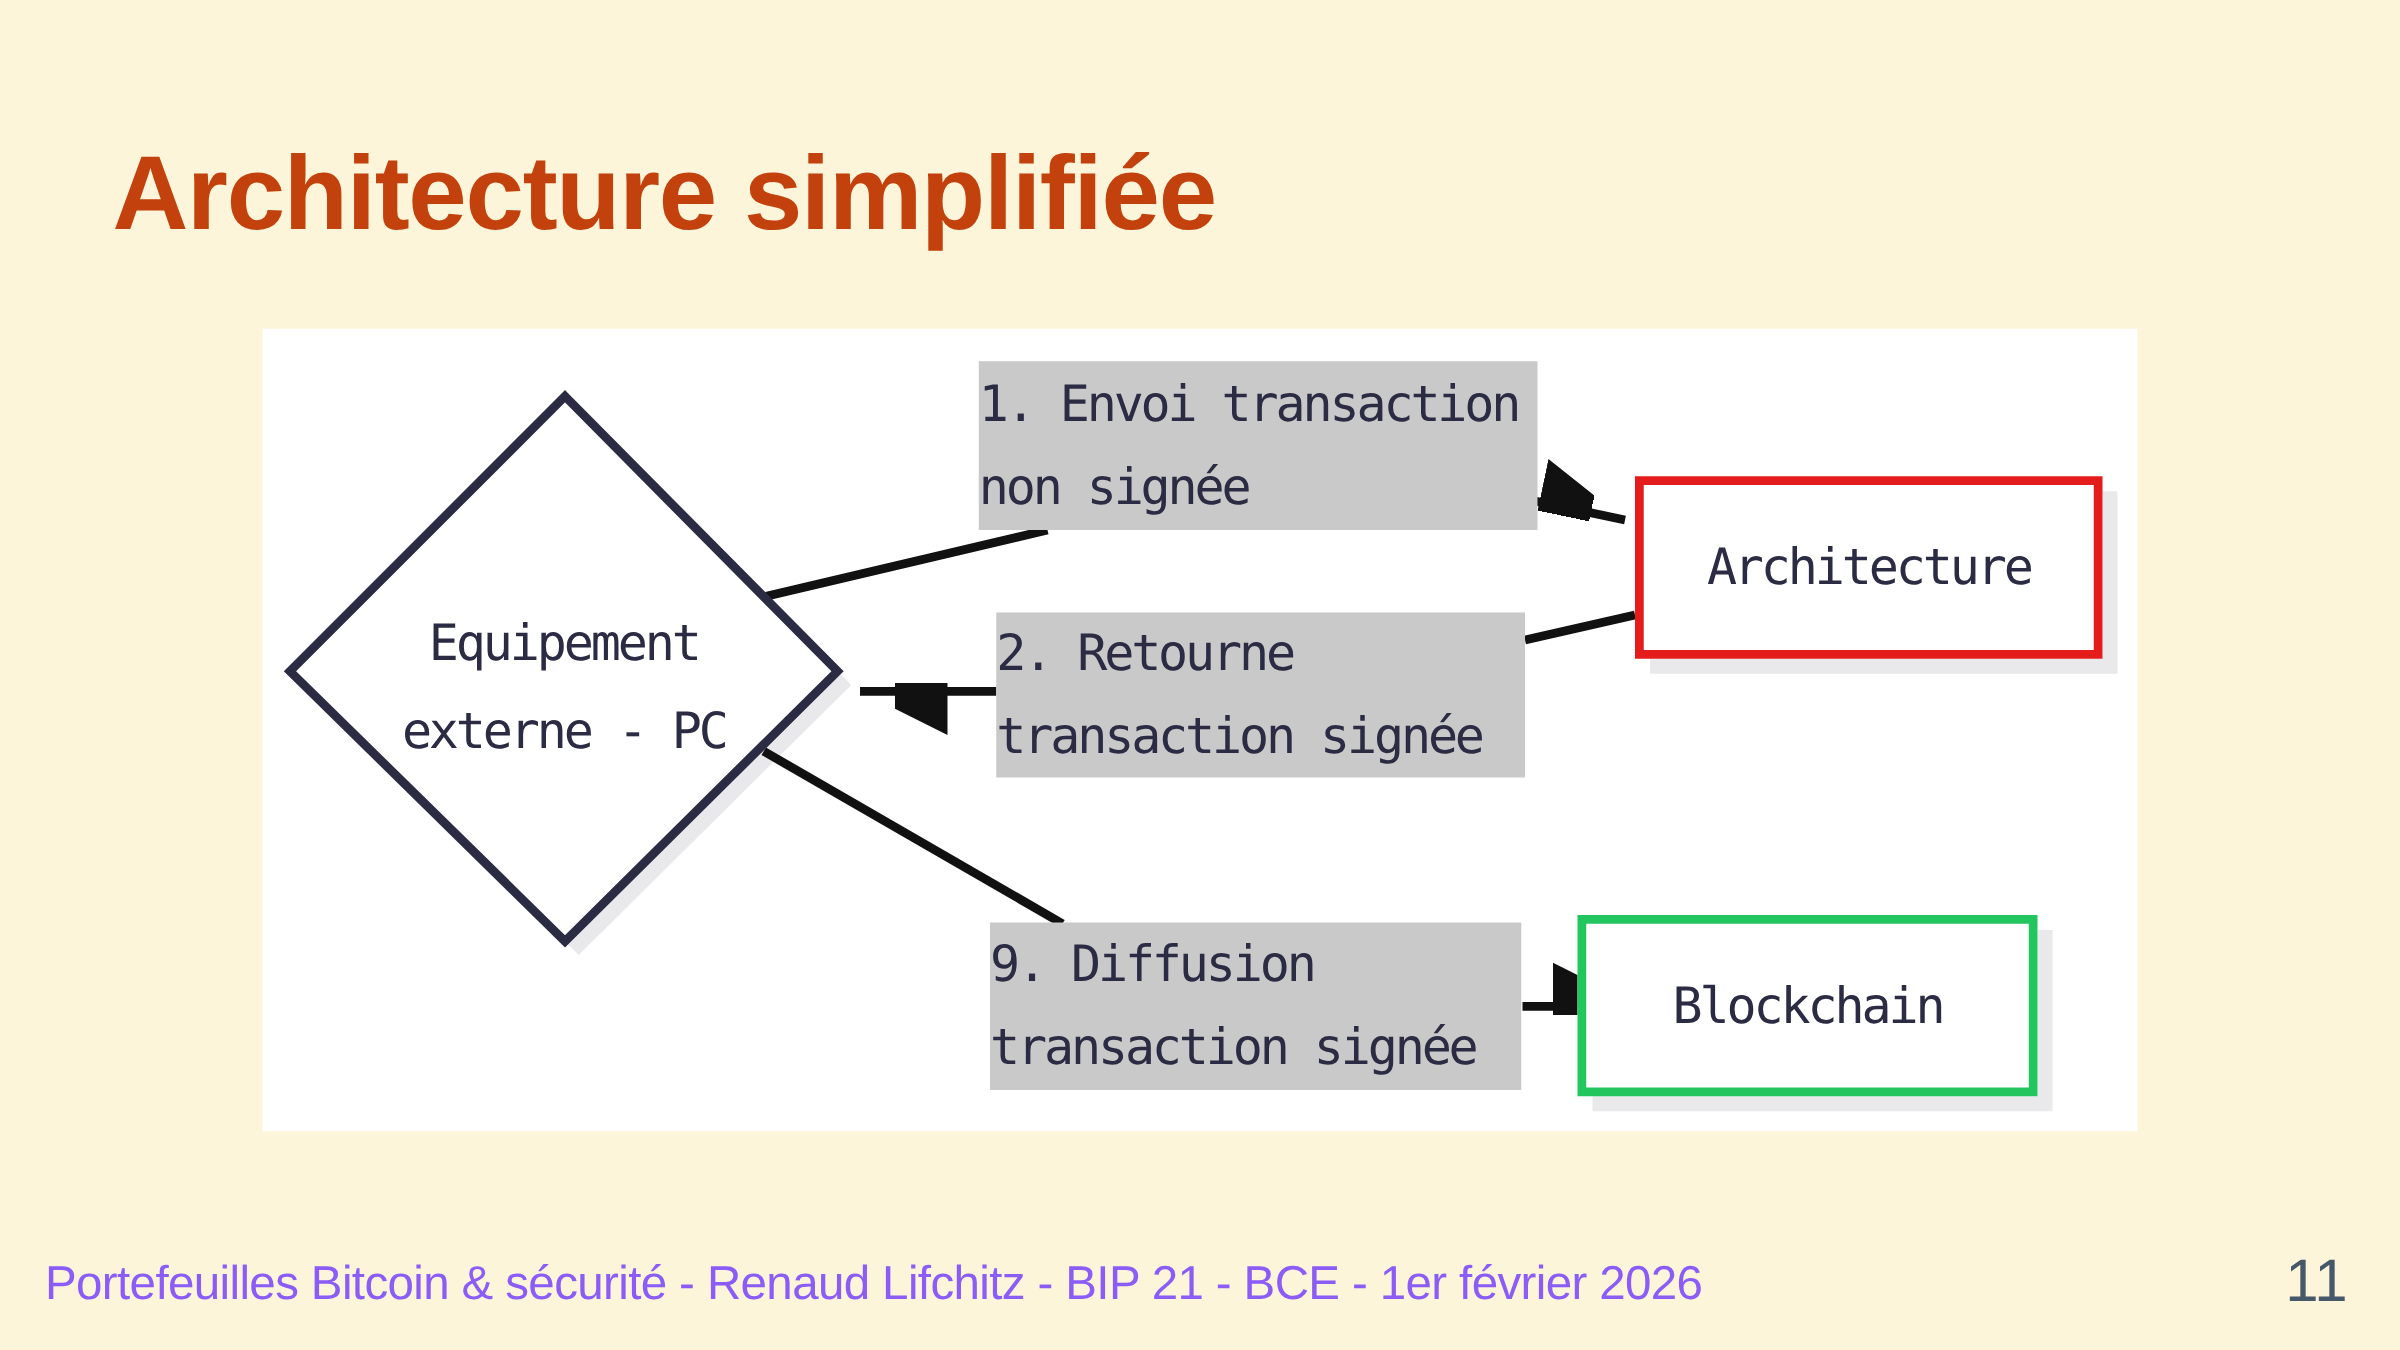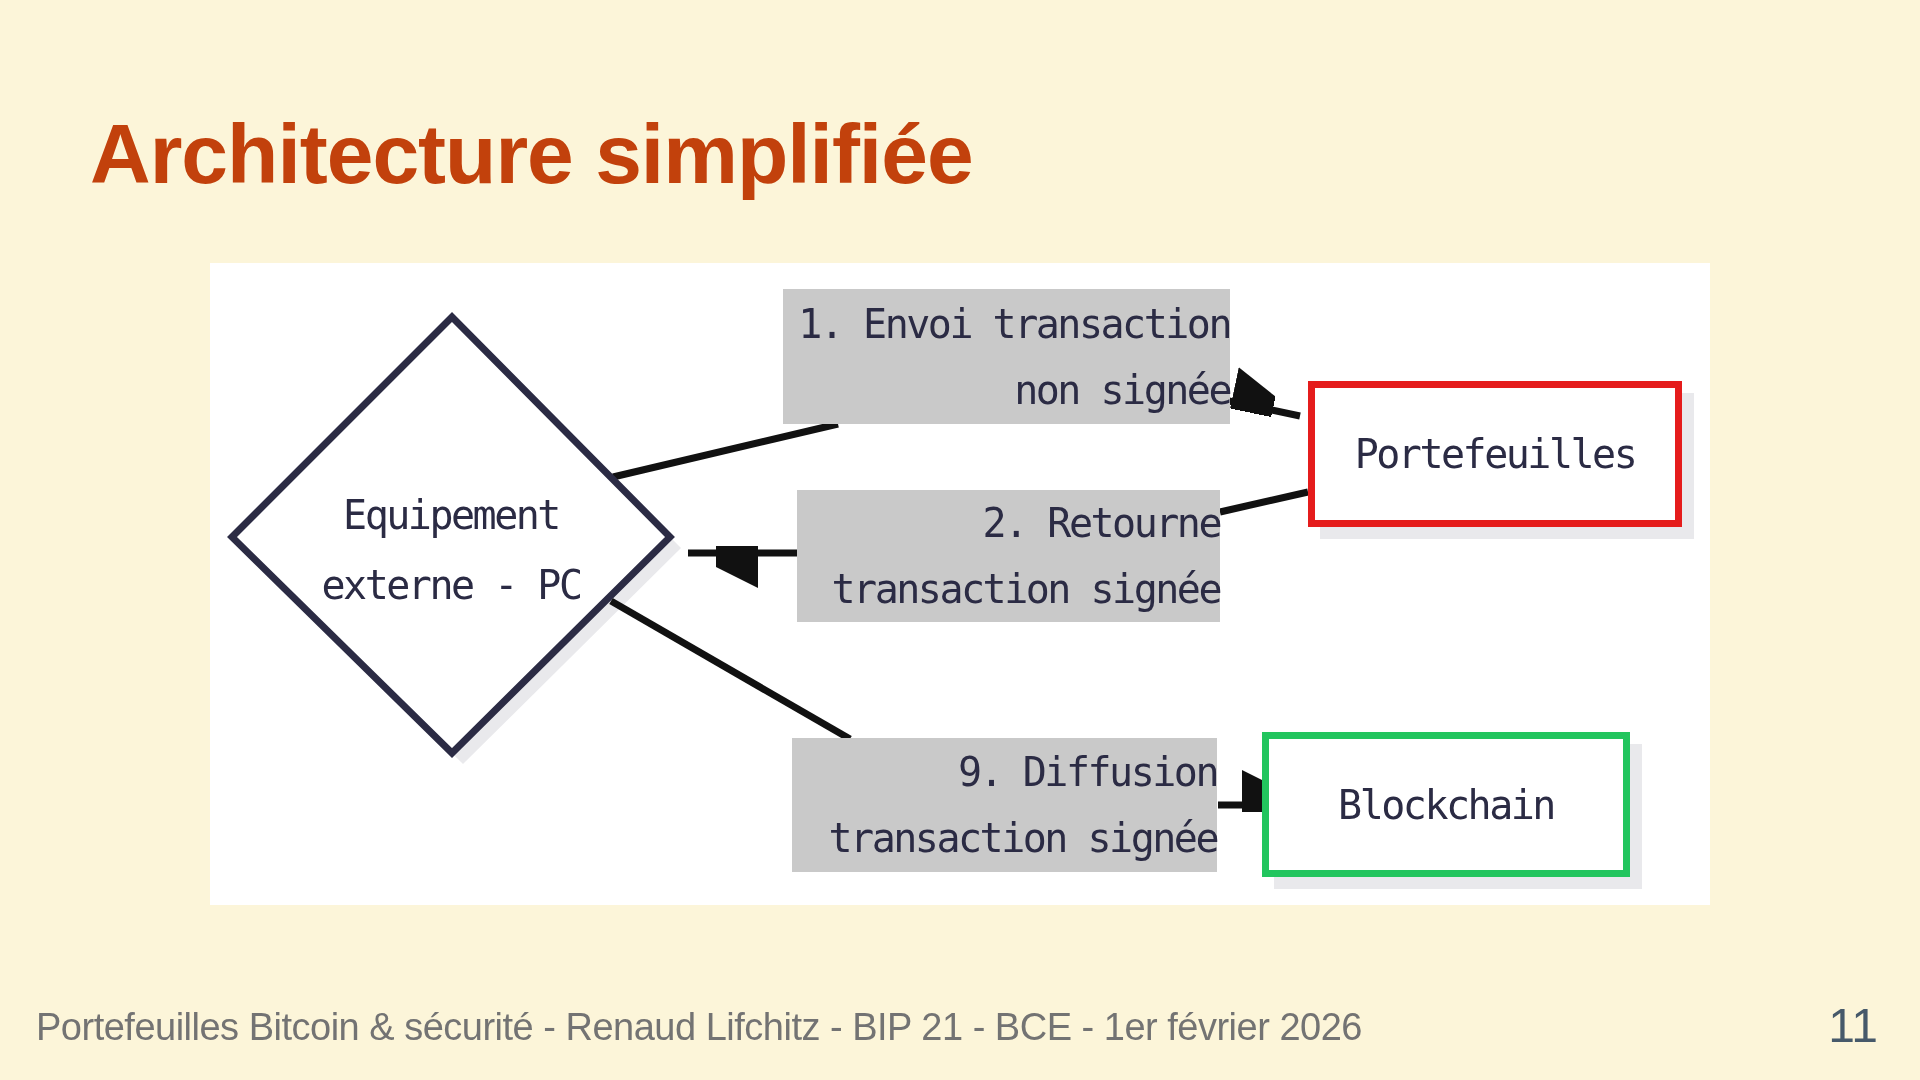--- a/index.html
+++ b/index.html
@@ -34,21 +34,21 @@
     font-family:"DejaVu Sans Mono", monospace;
     color:#2b2b44;
     font-size:40px;
     letter-spacing:-2.5px;
     text-align:center;
   }
   .step-box{
     position:absolute;
     background:#c9c9c9;
     display:flex;flex-direction:column;
-    justify-content:center;align-items:flex-end;
+    justify-content:center;align-items:flex-start;
     line-height:66px;
   }
   .step-box .node-label{line-height:66px;}
   .diamond-label{
     position:absolute;
     left:251px;top:480px;width:400px;
     line-height:70px;
   }
   .outlined-box{
     position:absolute;
@@ -64,21 +64,21 @@
   .blockchain-box{
     left:1262px;top:732px;width:368px;height:145px;
     border:7px solid #22c55e;
     box-sizing:border-box;
   }
   .footer{
     position:absolute;
     left:36px;top:1006px;
     font-size:38px;
     letter-spacing:-0.5px;
-    color:#737373;
+    color:#8b5cf6;
     white-space:nowrap;
   }
   .page-number{
     position:absolute;
     right:42px;top:998px;
     font-size:48px;
     color:#46596a;
   }
 </style>
 </head>
@@ -123,21 +123,21 @@
     <div class="node-label">2. Retourne</div>
     <div class="node-label">transaction signée</div>
   </div>
 
   <div class="step-box" style="left:792px;top:738px;width:425px;height:134px;">
     <div class="node-label">9. Diffusion</div>
     <div class="node-label">transaction signée</div>
   </div>
 
   <div class="outlined-box wallet-box">
-    <div class="node-label">Portefeuilles</div>
+    <div class="node-label">Architecture</div>
   </div>
 
   <div class="outlined-box blockchain-box">
     <div class="node-label">Blockchain</div>
   </div>
 
   <div class="footer">Portefeuilles Bitcoin &amp; sécurité - Renaud Lifchitz - BIP 21 - BCE - 1er février 2026</div>
   <div class="page-number">11</div>
 
 </div>

